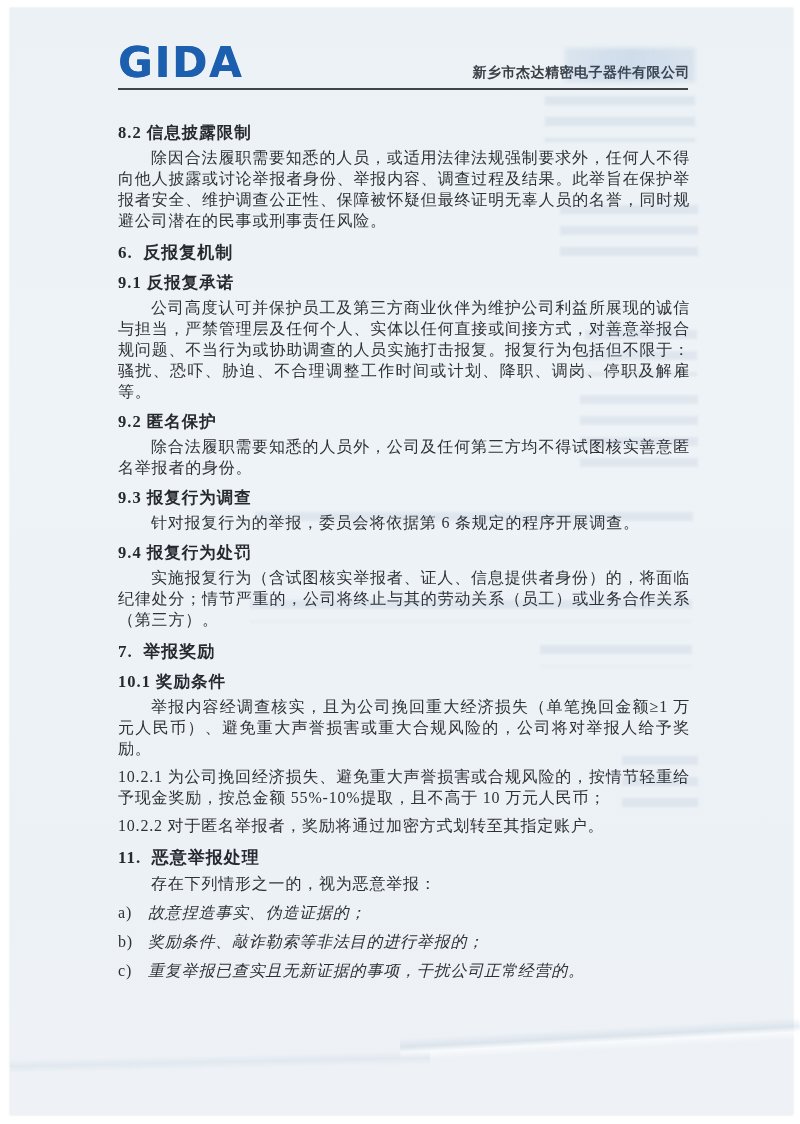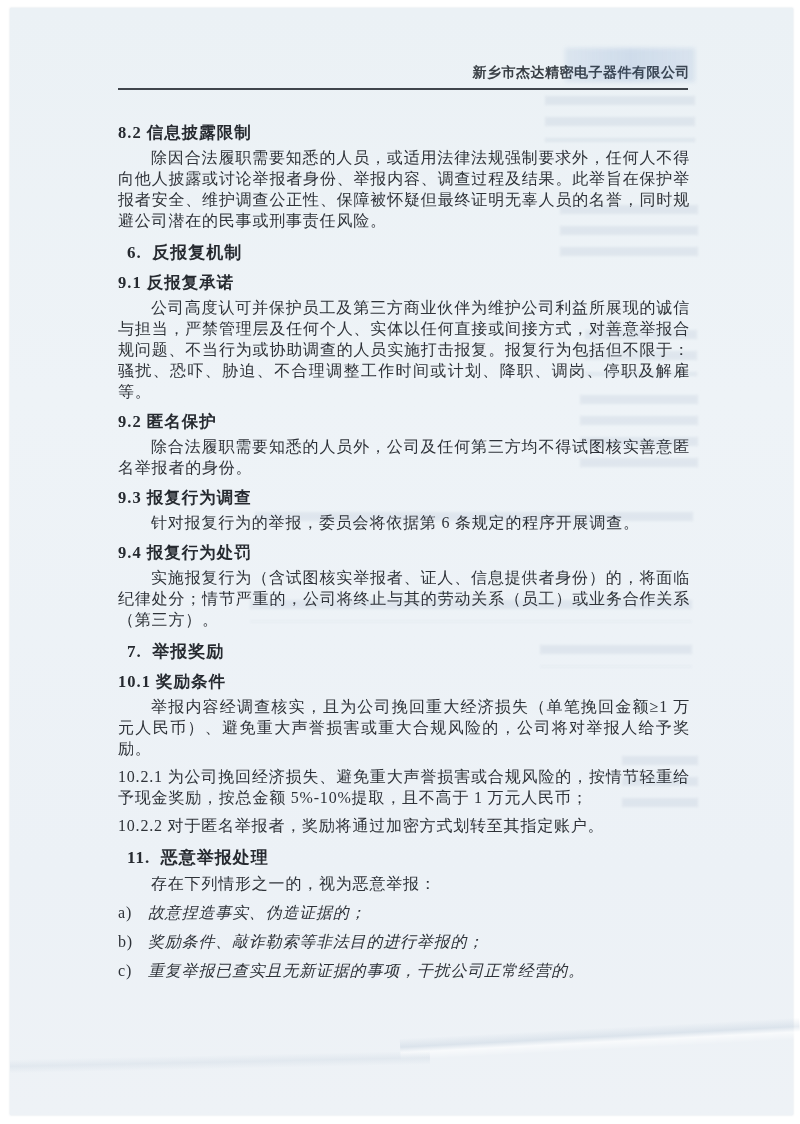--- a/index.html
+++ b/index.html
@@ -29,21 +29,21 @@
     position:absolute;left:108px;top:80px;width:570px;height:2px;
     background:#40454c;
   }
   
   .content{
     position:absolute;left:108px;top:105px;width:572px;
     overflow:hidden;z-index:2;
     color:#2e3238;font-size:16px;line-height:21px;
     letter-spacing:.8px;text-align:justify;
   }
-  .h1{font-size:17px;font-weight:700;color:#262a30;margin:11px 9px 5px;white-space:pre-wrap;letter-spacing:1px;}
+  .h1{font-size:17px;font-weight:700;color:#262a30;margin:11px 0 5px;white-space:pre-wrap;letter-spacing:1px;}
   .h2{font-size:16.5px;font-weight:700;color:#262a30;margin:9px 0 4px;letter-spacing:1px;}
   .para{margin:0 0 7px;text-indent:33px;}
   .para-flat{margin:0 0 7px;}
   .item{margin:8px 0;display:flex;}
   .item .lbl{flex:0 0 30px;}
   .item .txt{flex:1;font-style:italic;}
   
   .ghost{
     position:absolute;z-index:1;pointer-events:none;
     background:repeating-linear-gradient(180deg,
@@ -77,39 +77,40 @@
   <div class="ghost" style="left:575px;top:322px;width:112px;height:46px;"></div>
   <div class="ghost" style="left:570px;top:387px;width:118px;height:72px;"></div>
   <div class="ghost" style="left:245px;top:504px;width:438px;height:20px;"></div>
   <div class="ghost" style="left:240px;top:592px;width:442px;height:22px;"></div>
   <div class="ghost" style="left:530px;top:637px;width:152px;height:22px;"></div>
   <div class="ghost" style="left:612px;top:748px;width:76px;height:62px;"></div>
 
   <div class="crease1"></div>
   <div class="crease2"></div>
 
+  <div class="logo">GIDA</div>
   <div class="company">新乡市杰达精密电子器件有限公司</div>
   <div class="rule"></div>
 
   <div class="content">
     <div class="h2">8.2 信息披露限制</div>
     <div class="para">除因合法履职需要知悉的人员，或适用法律法规强制要求外，任何人不得向他人披露或讨论举报者身份、举报内容、调查过程及结果。此举旨在保护举报者安全、维护调查公正性、保障被怀疑但最终证明无辜人员的名誉，同时规避公司潜在的民事或刑事责任风险。</div>
     <div class="h1">6.  反报复机制</div>
     <div class="h2">9.1 反报复承诺</div>
     <div class="para">公司高度认可并保护员工及第三方商业伙伴为维护公司利益所展现的诚信与担当，严禁管理层及任何个人、实体以任何直接或间接方式，对善意举报合规问题、不当行为或协助调查的人员实施打击报复。报复行为包括但不限于：骚扰、恐吓、胁迫、不合理调整工作时间或计划、降职、调岗、停职及解雇等。</div>
     <div class="h2">9.2 匿名保护</div>
     <div class="para">除合法履职需要知悉的人员外，公司及任何第三方均不得试图核实善意匿名举报者的身份。</div>
     <div class="h2">9.3 报复行为调查</div>
     <div class="para">针对报复行为的举报，委员会将依据第 6 条规定的程序开展调查。</div>
     <div class="h2">9.4 报复行为处罚</div>
     <div class="para">实施报复行为（含试图核实举报者、证人、信息提供者身份）的，将面临纪律处分；情节严重的，公司将终止与其的劳动关系（员工）或业务合作关系（第三方）。</div>
     <div class="h1">7.  举报奖励</div>
     <div class="h2">10.1 奖励条件</div>
     <div class="para">举报内容经调查核实，且为公司挽回重大经济损失（单笔挽回金额≥1 万元人民币）、避免重大声誉损害或重大合规风险的，公司将对举报人给予奖励。</div>
-    <div class="para-flat">10.2.1 为公司挽回经济损失、避免重大声誉损害或合规风险的，按情节轻重给予现金奖励，按总金额 5%-10%提取，且不高于 1 万元人民币；</div>
+    <div class="para-flat">10.2.1 为公司挽回经济损失、避免重大声誉损害或合规风险的，按情节轻重给予现金奖励，按总金额 55%-10%提取，且不高于 10 万元人民币；</div>
     <div class="para-flat">10.2.2 对于匿名举报者，奖励将通过加密方式划转至其指定账户。</div>
     <div class="h1">11.  恶意举报处理</div>
     <div class="para">存在下列情形之一的，视为恶意举报：</div>
     <div class="item">
       <span class="lbl">a)</span>
       <span class="txt">故意捏造事实、伪造证据的；</span>
     </div>
     <div class="item">
       <span class="lbl">b)</span>
       <span class="txt">奖励条件、敲诈勒索等非法目的进行举报的；</span>

